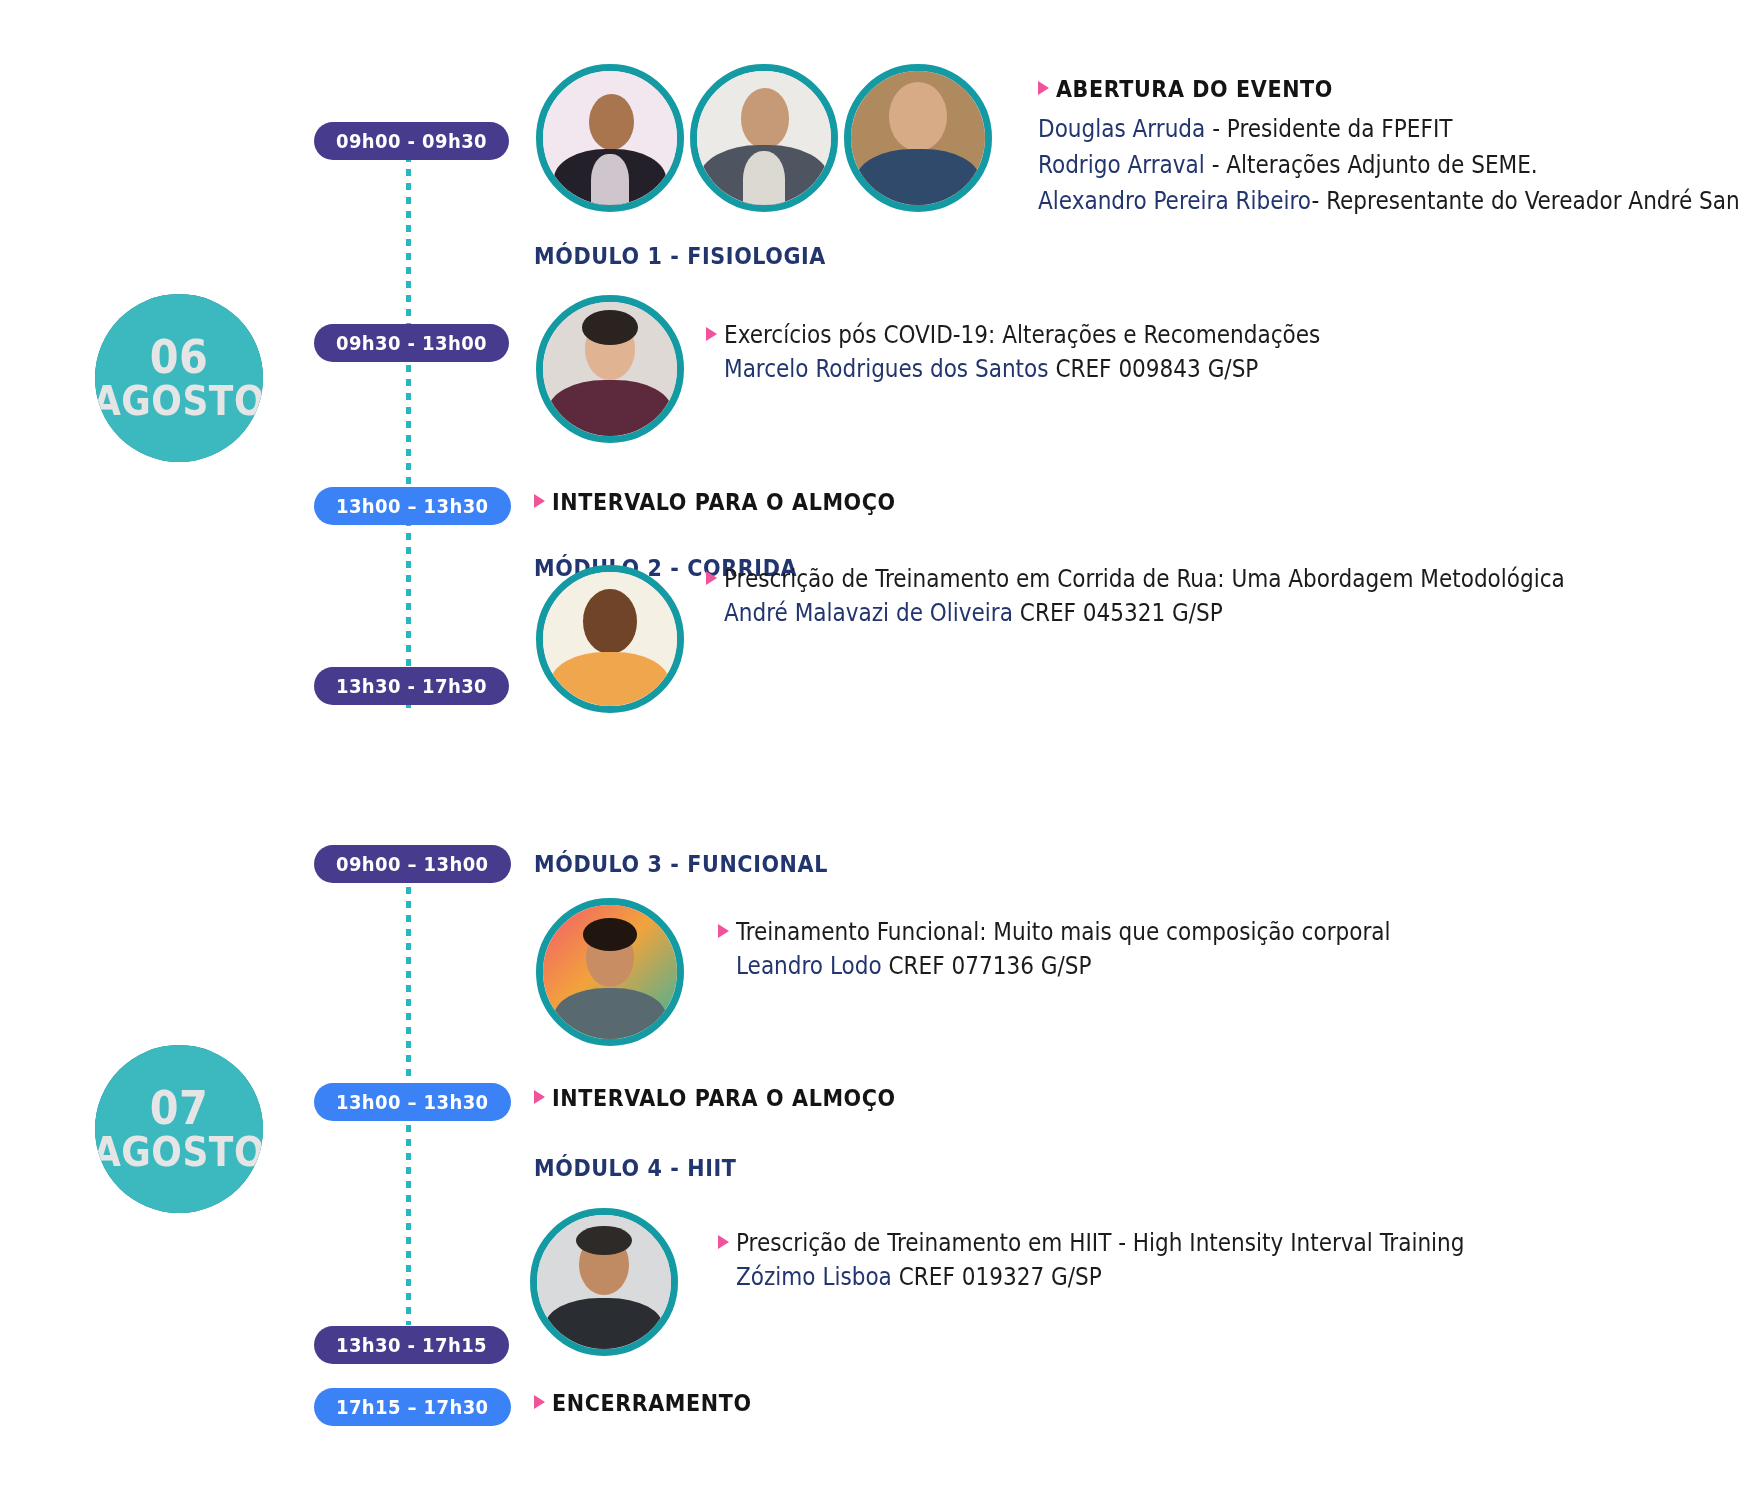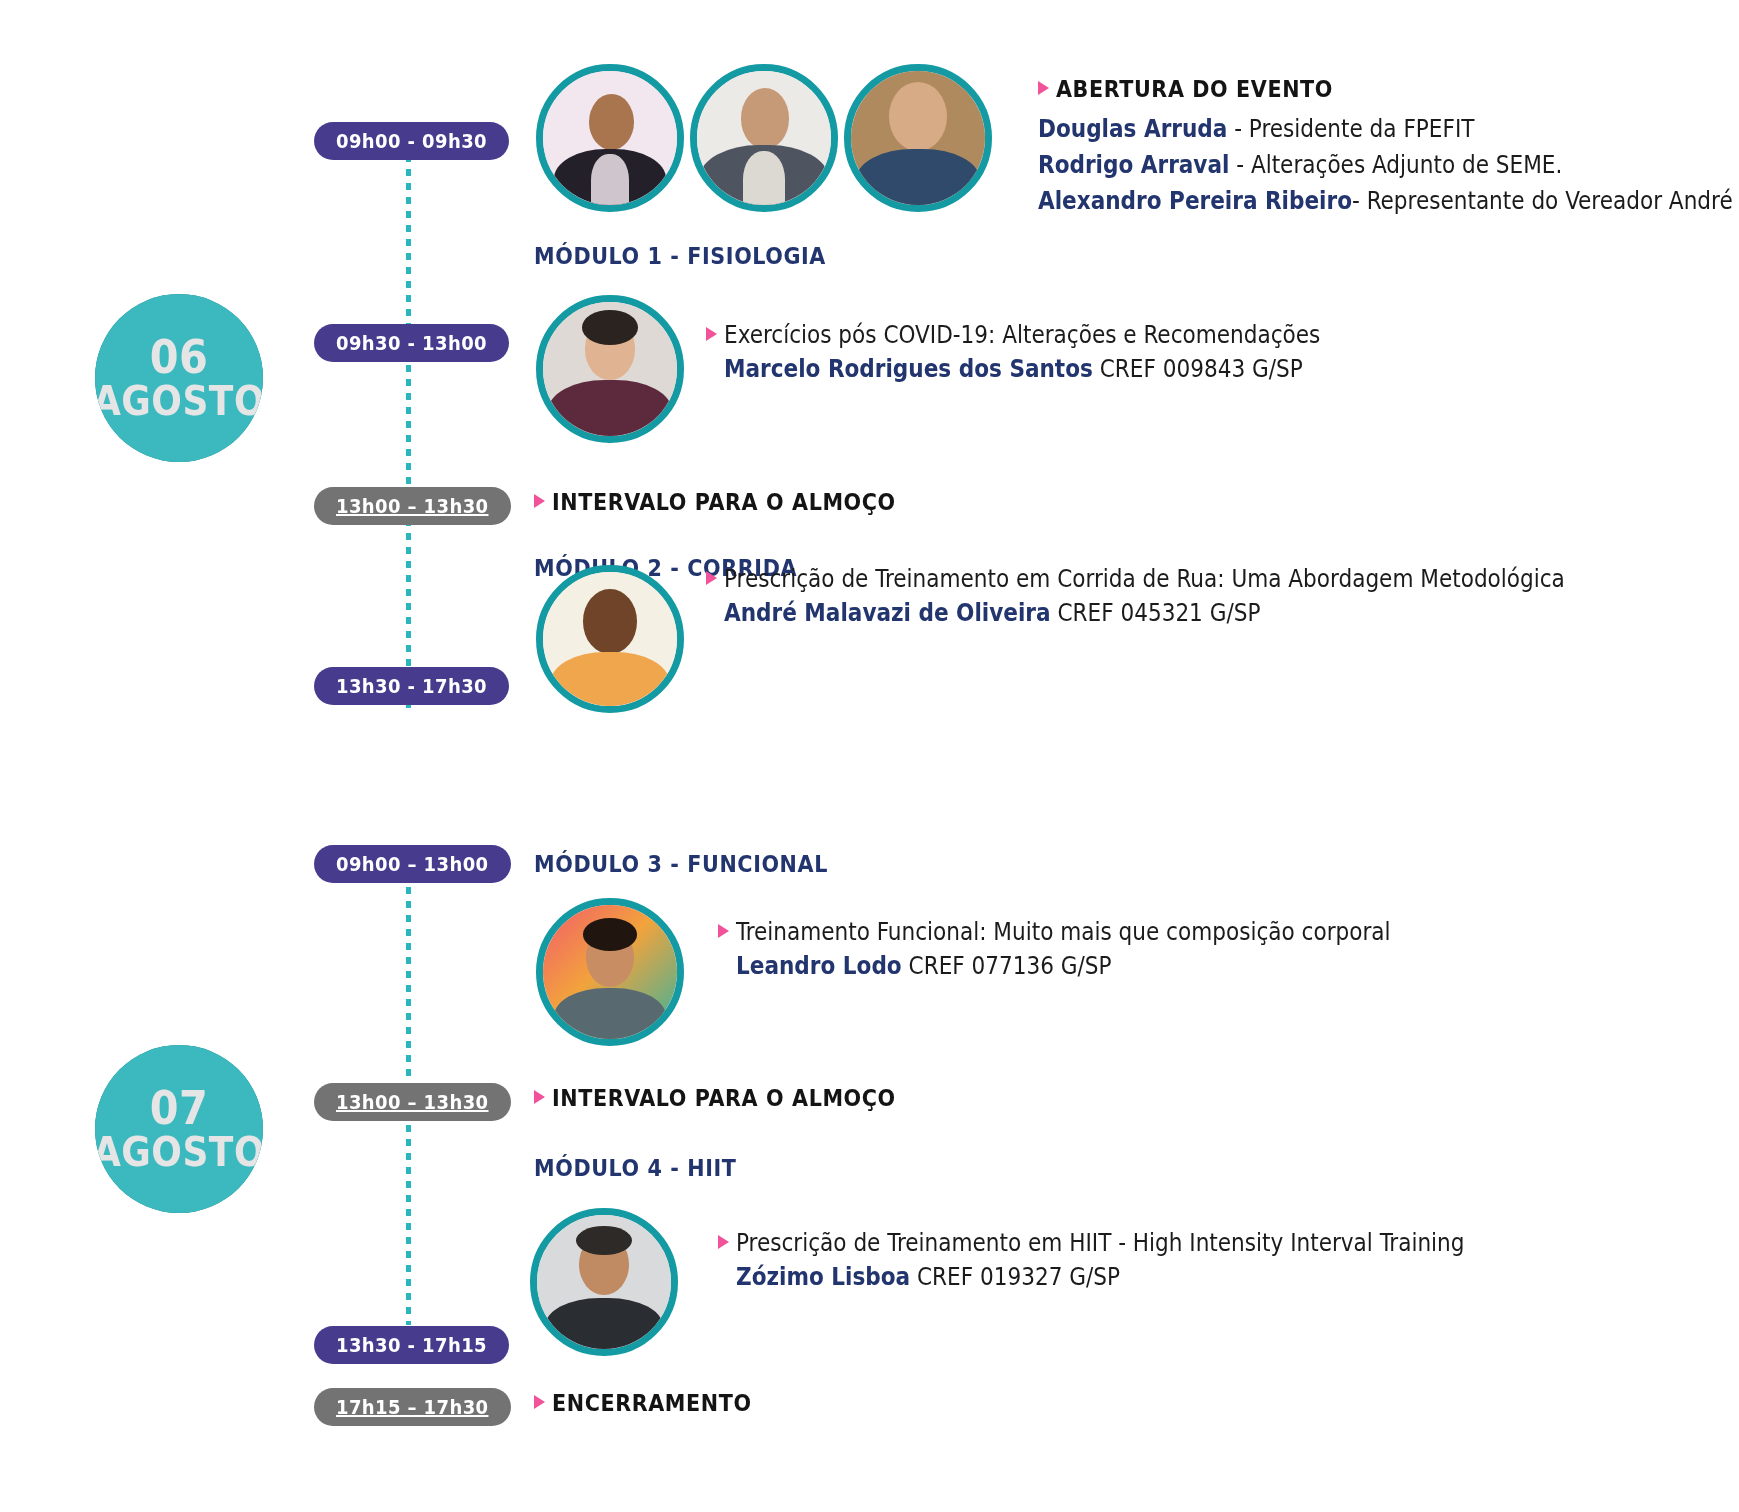--- a/index.html
+++ b/index.html
@@ -58,21 +58,21 @@
     display: flex; align-items: center; justify-content: center;
     color: #ffffff;
     font-family: "DejaVu Sans Condensed", "Liberation Sans Narrow", "Liberation Sans", sans-serif;
     font-weight: 700;
     font-size: 20px;
     letter-spacing: .4px;
     white-space: nowrap;
     z-index: 5;
   }
   .pill.session { background: #473b8e; min-width: 186px; }
-  .pill.break   { background: #737373; min-width: 186px; text-decoration: underline; }
+  .pill.break   { background: #3b82f6; min-width: 186px; }
 
   
   .avatar {
     position: absolute;
     border-radius: 50%;
     border: 7px solid #139aa3;
     overflow: hidden;
     background: #e8e6ea;
   }
   .avatar .ph { position: absolute; inset: 0; }
@@ -114,21 +114,21 @@
     white-space: nowrap;
     line-height: 1.42;
   }
   .person-line {
     font-family: "DejaVu Sans Condensed", "Liberation Sans Narrow", "Liberation Sans", sans-serif;
     font-size: 24px;
     line-height: 1.42;
     white-space: nowrap;
     color: #1b1b1b;
   }
-  .person-name { color: #22356e; font-weight: 700; margin-top: 32px; }
+  .person-name { color: #22356e; font-weight: 400; margin-top: 32px; }
   .person-meta { color: #1b1b1b; font-weight: 400; }
   .indent { display: inline-block; width: 18px; }
 
   .opening-list { line-height: 1.5; }
   .opening-list .row { white-space: nowrap; font-size: 24px;
     font-family: "DejaVu Sans Condensed", "Liberation Sans Narrow", "Liberation Sans", sans-serif; }
   .p-head { position:absolute; border-radius:50%; }
   .p-body { position:absolute; border-radius:46% 46% 0 0; }
 </style>
 </head>

